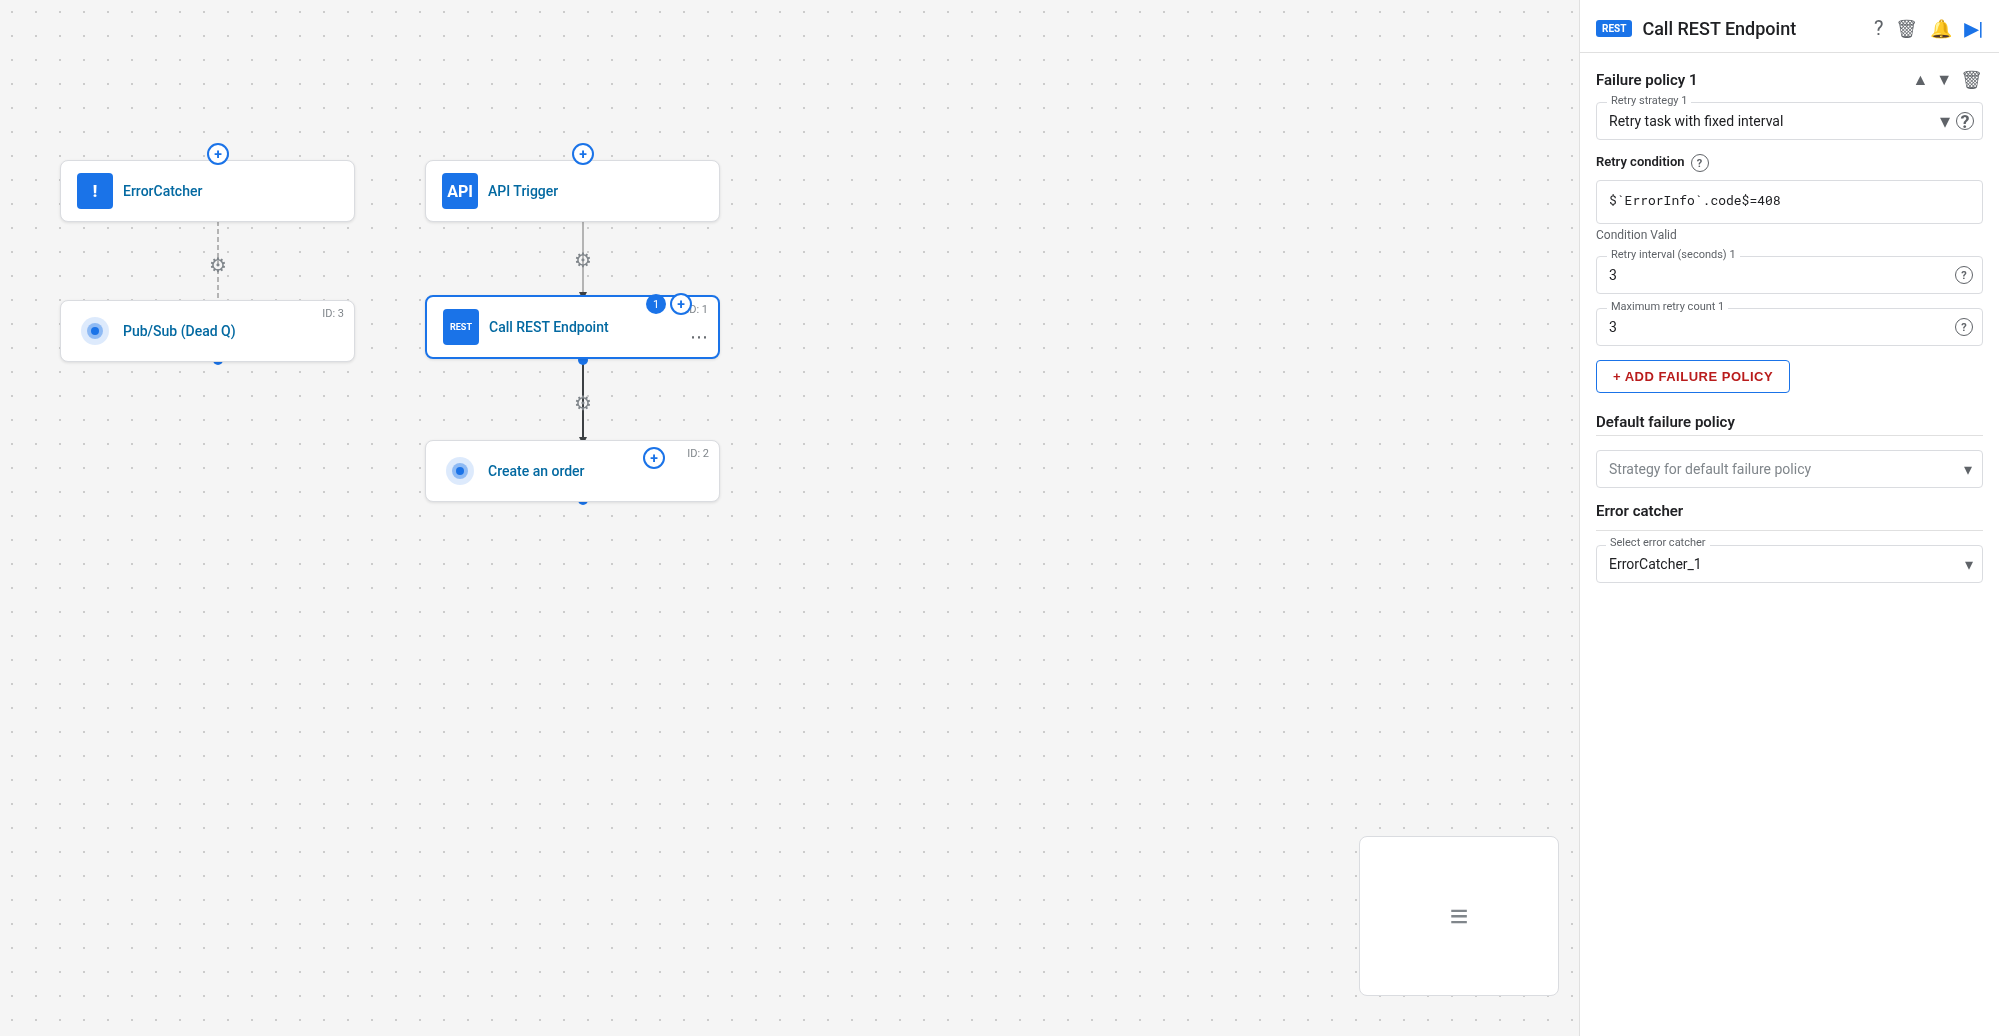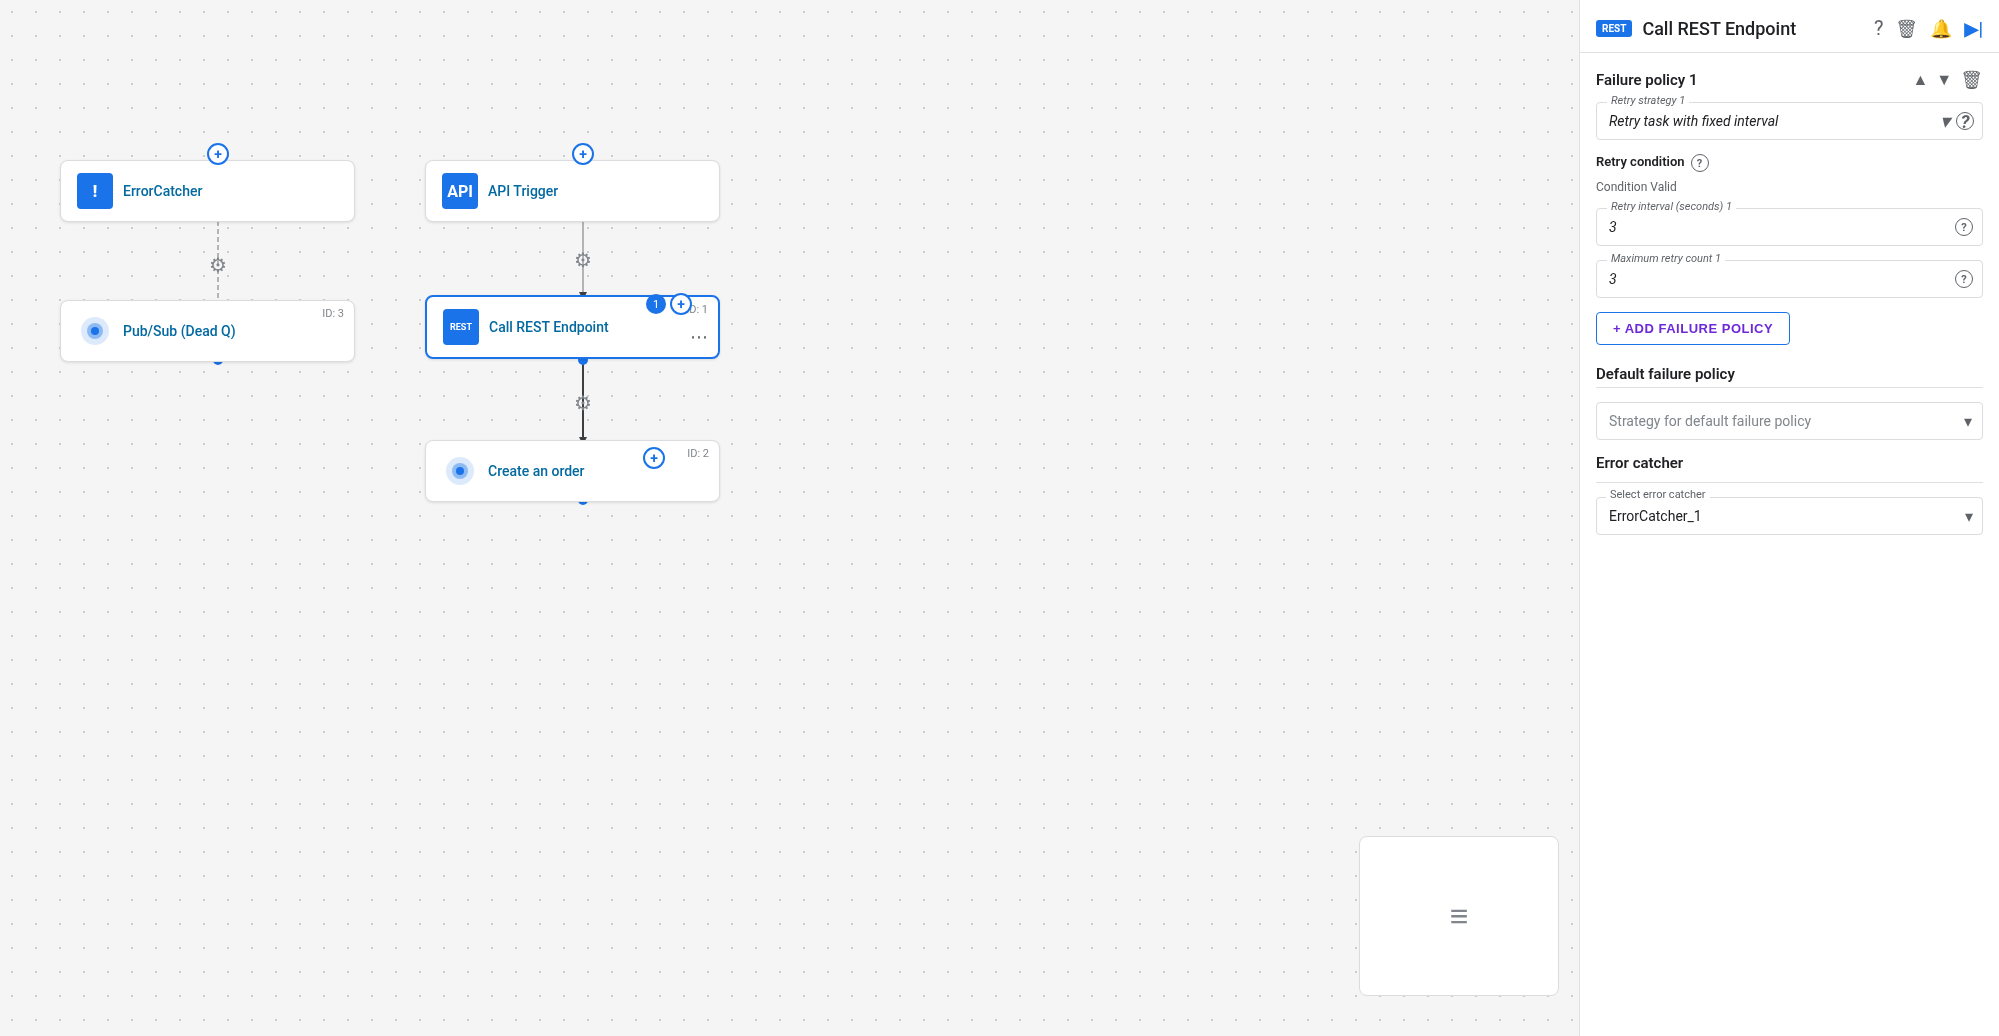--- a/index.html
+++ b/index.html
@@ -248,21 +248,20 @@
       font-size: 20px;
     }
 
     
     .form-field {
       border: 1px solid #dadce0;
       border-radius: 4px;
       padding: 8px 12px;
       position: relative;
       margin-bottom: 14px;
-      font-style: italic;
     }
     .form-field-label {
       position: absolute;
       top: -9px;
       left: 10px;
       background: #fff;
       padding: 0 4px;
       font-size: 11px;
       color: #5f6368;
     }
@@ -356,21 +355,21 @@
     }
 
     
     .add-failure-btn {
       display: inline-flex;
       align-items: center;
       gap: 6px;
       border: 1.5px solid #1a73e8;
       border-radius: 4px;
       padding: 8px 16px;
-      color: #6d28d9;
+      color: #b91c1c;
       font-size: 13px;
       font-weight: 600;
       cursor: pointer;
       background: #fff;
       margin-bottom: 20px;
       letter-spacing: 0.5px;
     }
 
     
     .section-divider {
@@ -592,20 +591,23 @@
         <span style="font-size:20px;">▾</span>
         <span class="help-icon">?</span>
       </div>
     </div>
 
     
     <div class="section-label">
       <span>Retry condition</span>
       <span class="help-icon">?</span>
     </div>
+    <div class="code-field">
+      <span>$`ErrorInfo`.code$=408</span>
+    </div>
     <div class="condition-valid-text">Condition Valid</div>
 
     
     <div class="field-with-help">
       <div class="form-field">
         <span class="form-field-label">Retry interval (seconds) 1</span>
         <div class="form-field-value">
           <span>3</span>
         </div>
       </div>

